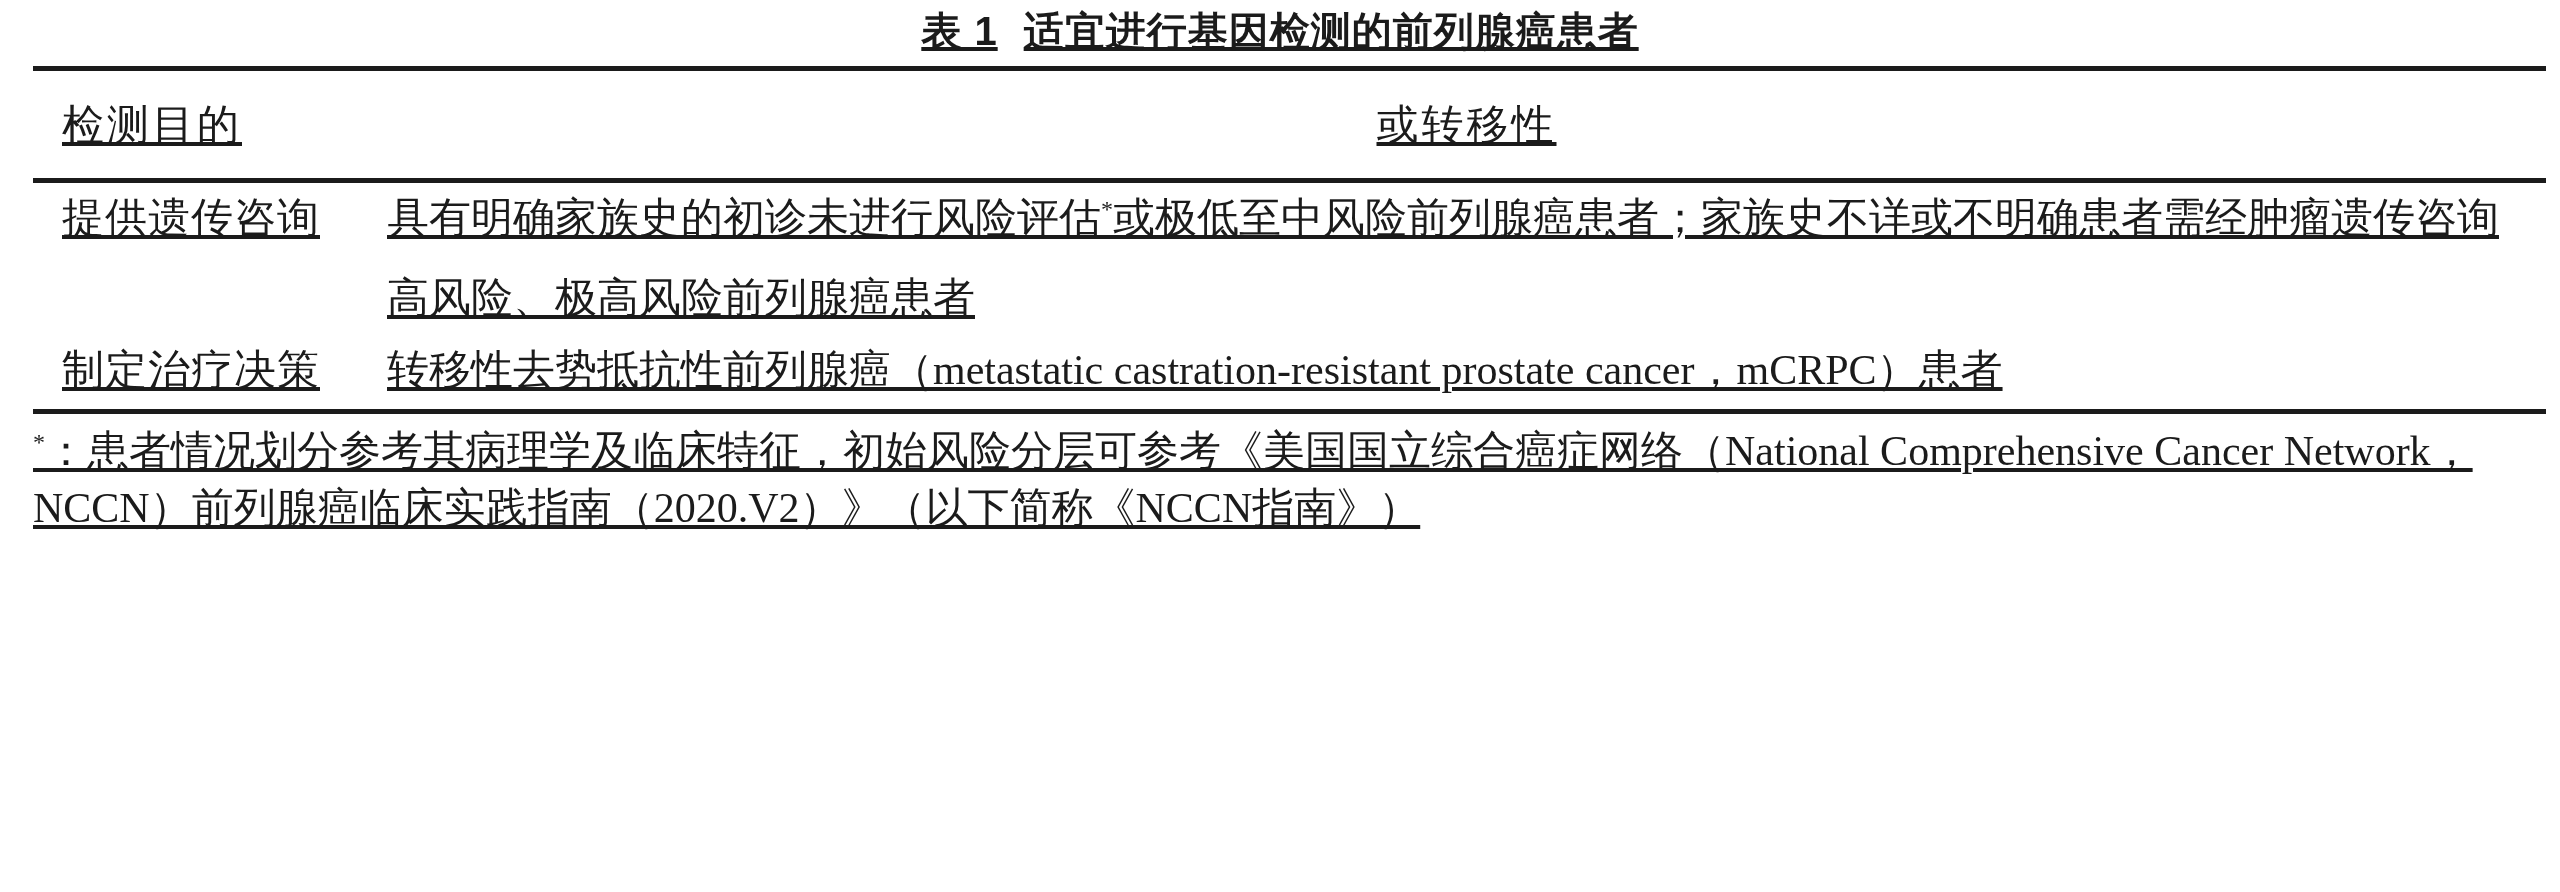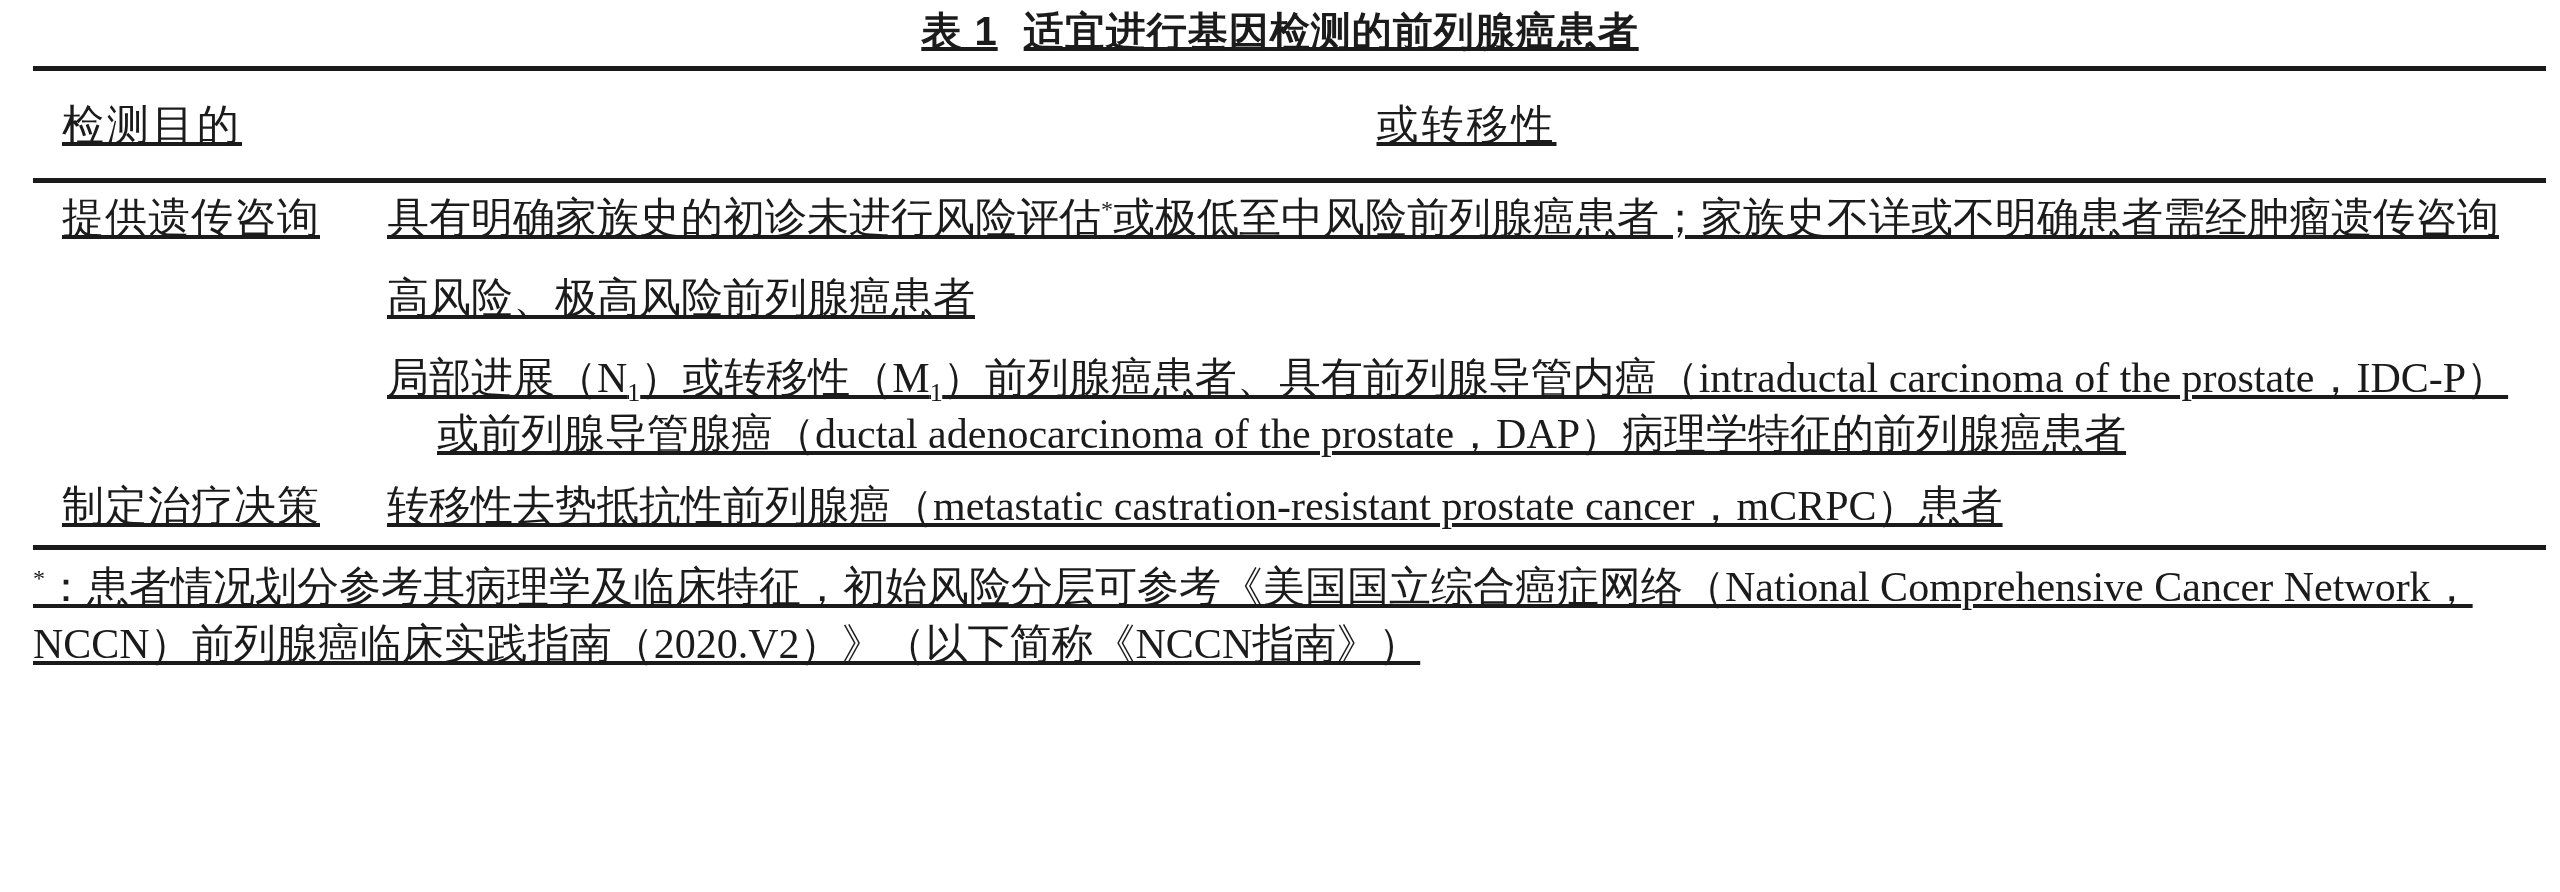--- a/index.html
+++ b/index.html
@@ -104,24 +104,20 @@
       <div class="population-cell">
 
         <div class="para">
           <div><span>具有明确家族史的初诊未进行风险评估</span><sup class="note-mark">*</sup><span>或极低至中风险前列腺癌患者；家族史不详或不明确患者需经肿瘤遗传咨询</span></div>
         </div>
 
         <div class="para">
           <div>高风险、极高风险前列腺癌患者</div>
         </div>
 
-        <div class="para">
-          <div><span>局部进展（N</span><sub class="idx">1</sub><span>）或转移性（M</span><sub class="idx">1</sub><span>）前列腺癌患者、具有前列腺导管内癌（intraductal carcinoma of the prostate，IDC-P）</span></div>
-          <div class="cont">或前列腺导管腺癌（ductal adenocarcinoma of the prostate，DAP）病理学特征的前列腺癌患者</div>
-        </div>
 
 
       </div>
     </div>
 
     <div class="body-row row2">
       <div class="purpose-cell">制定治疗决策</div>
       <div class="population-cell">转移性去势抵抗性前列腺癌（metastatic castration-resistant prostate cancer，mCRPC）患者</div>
     </div>
 

